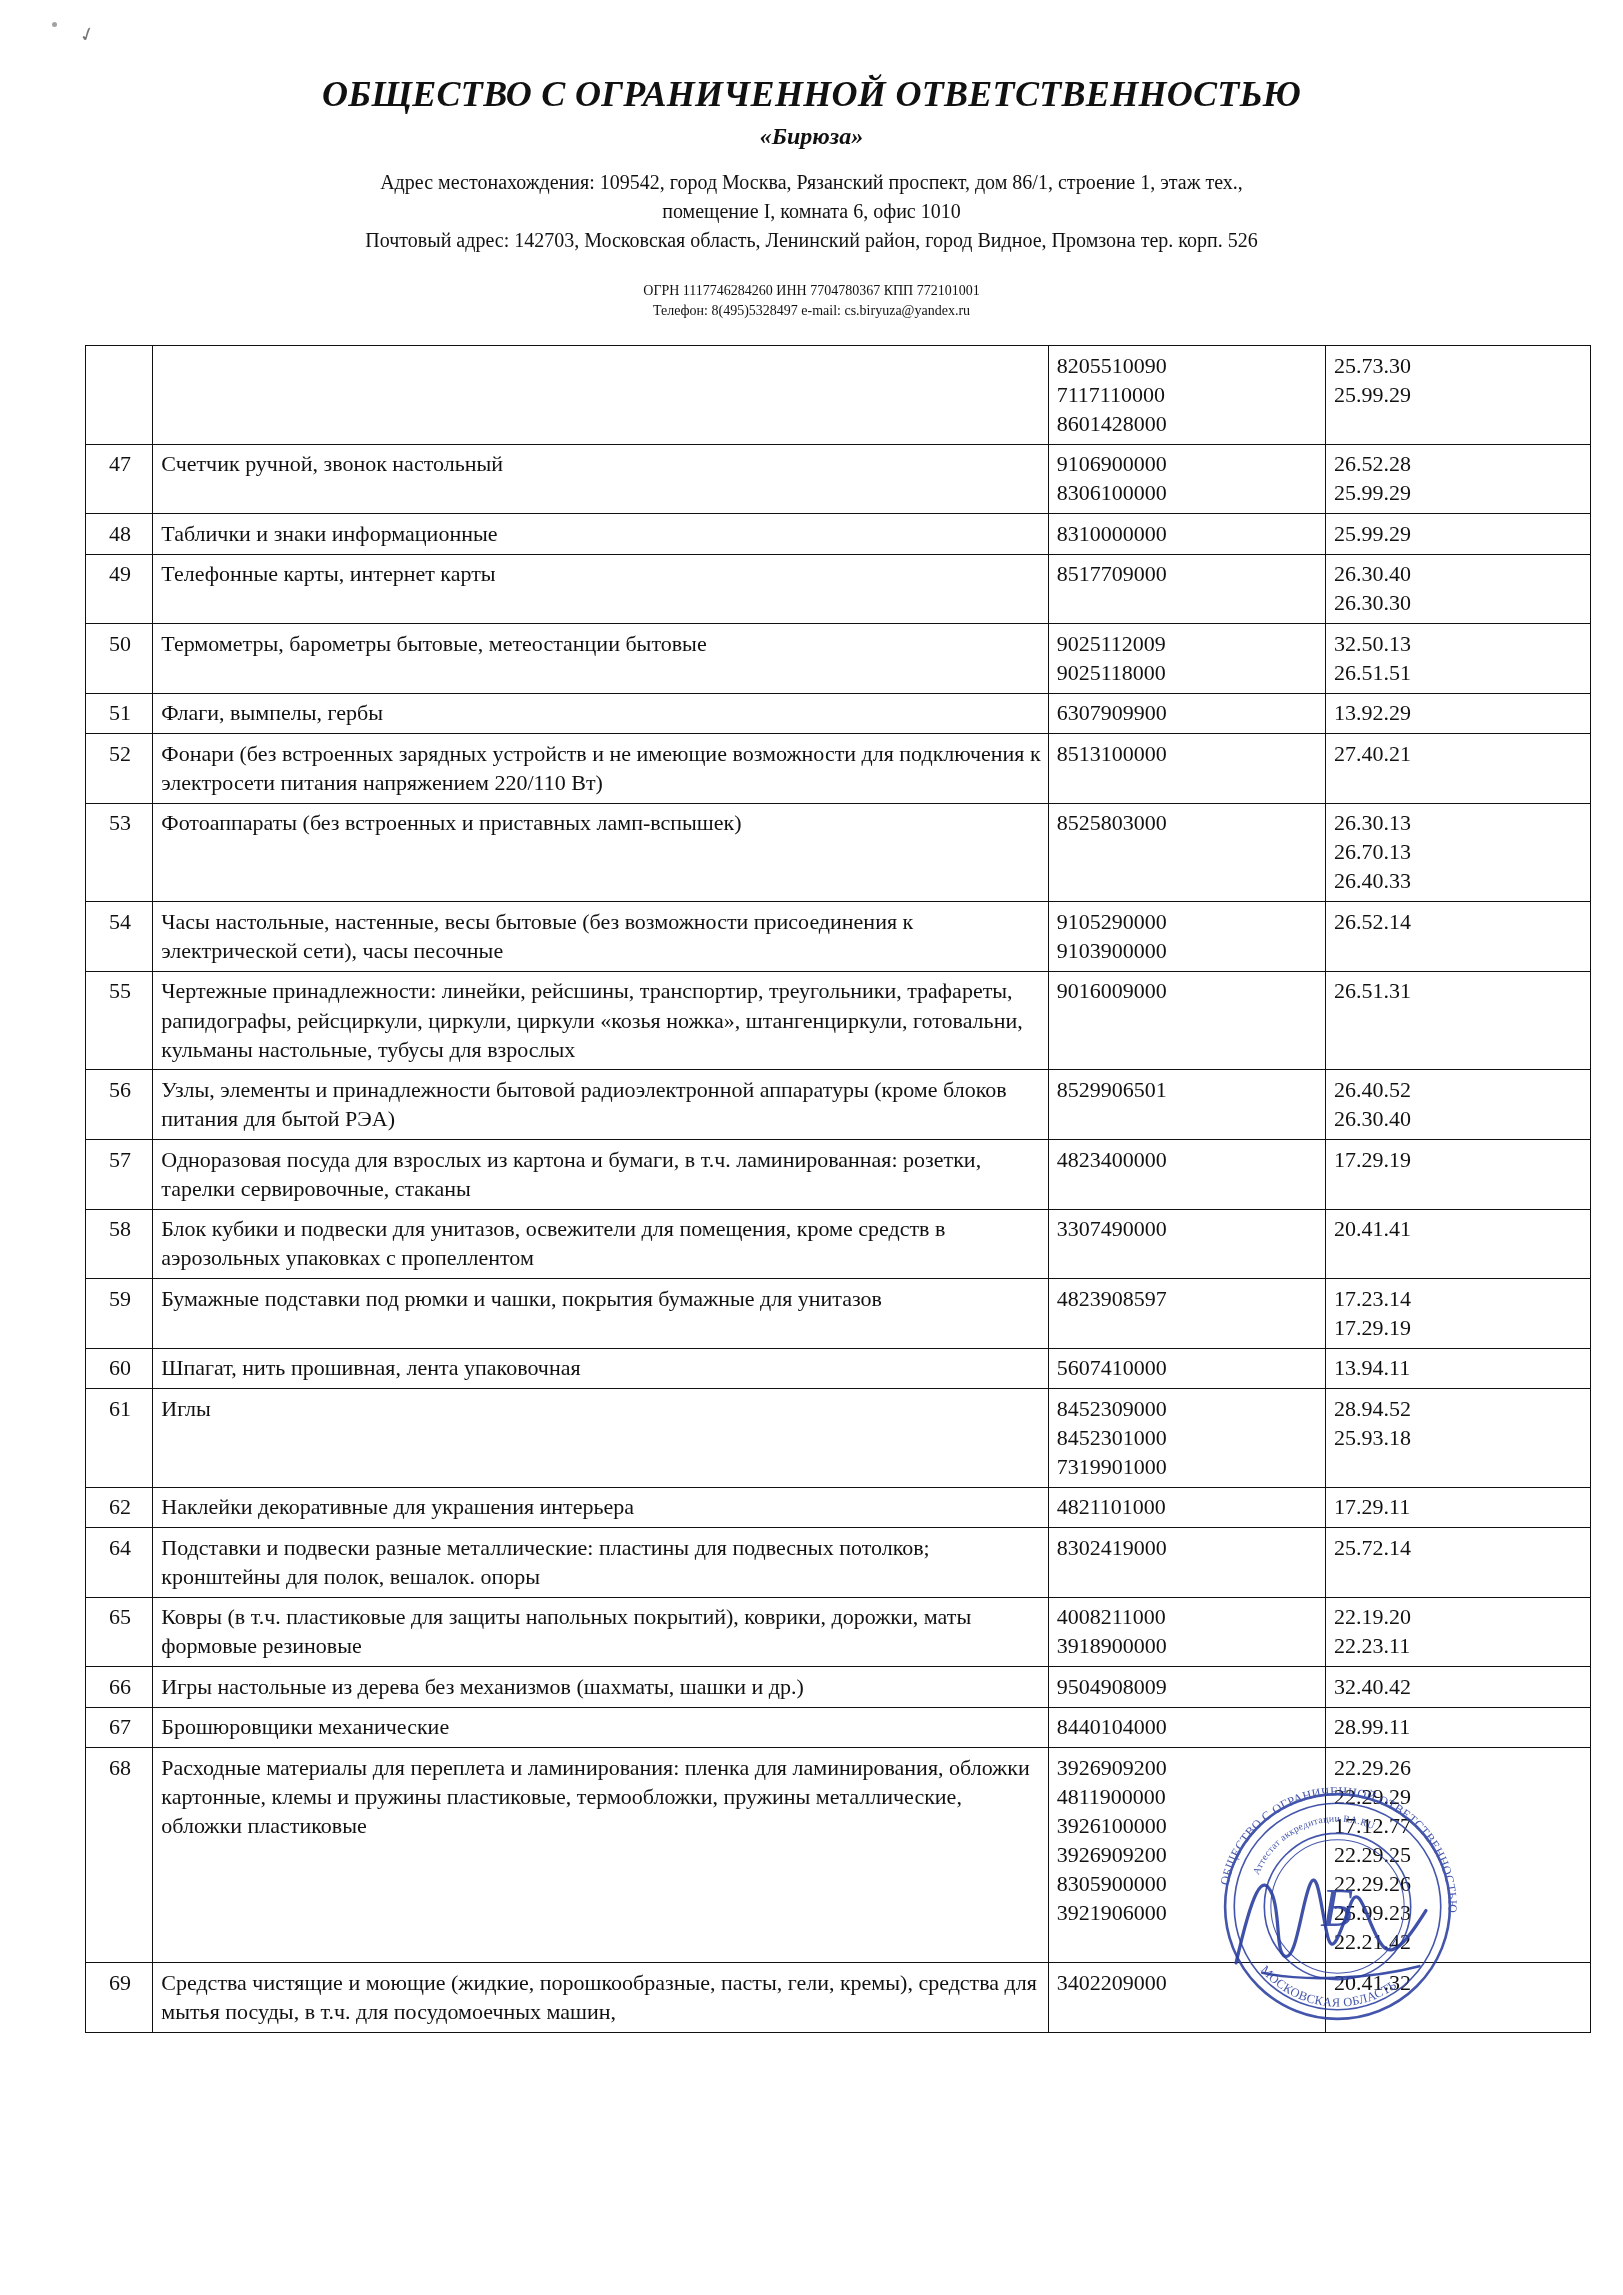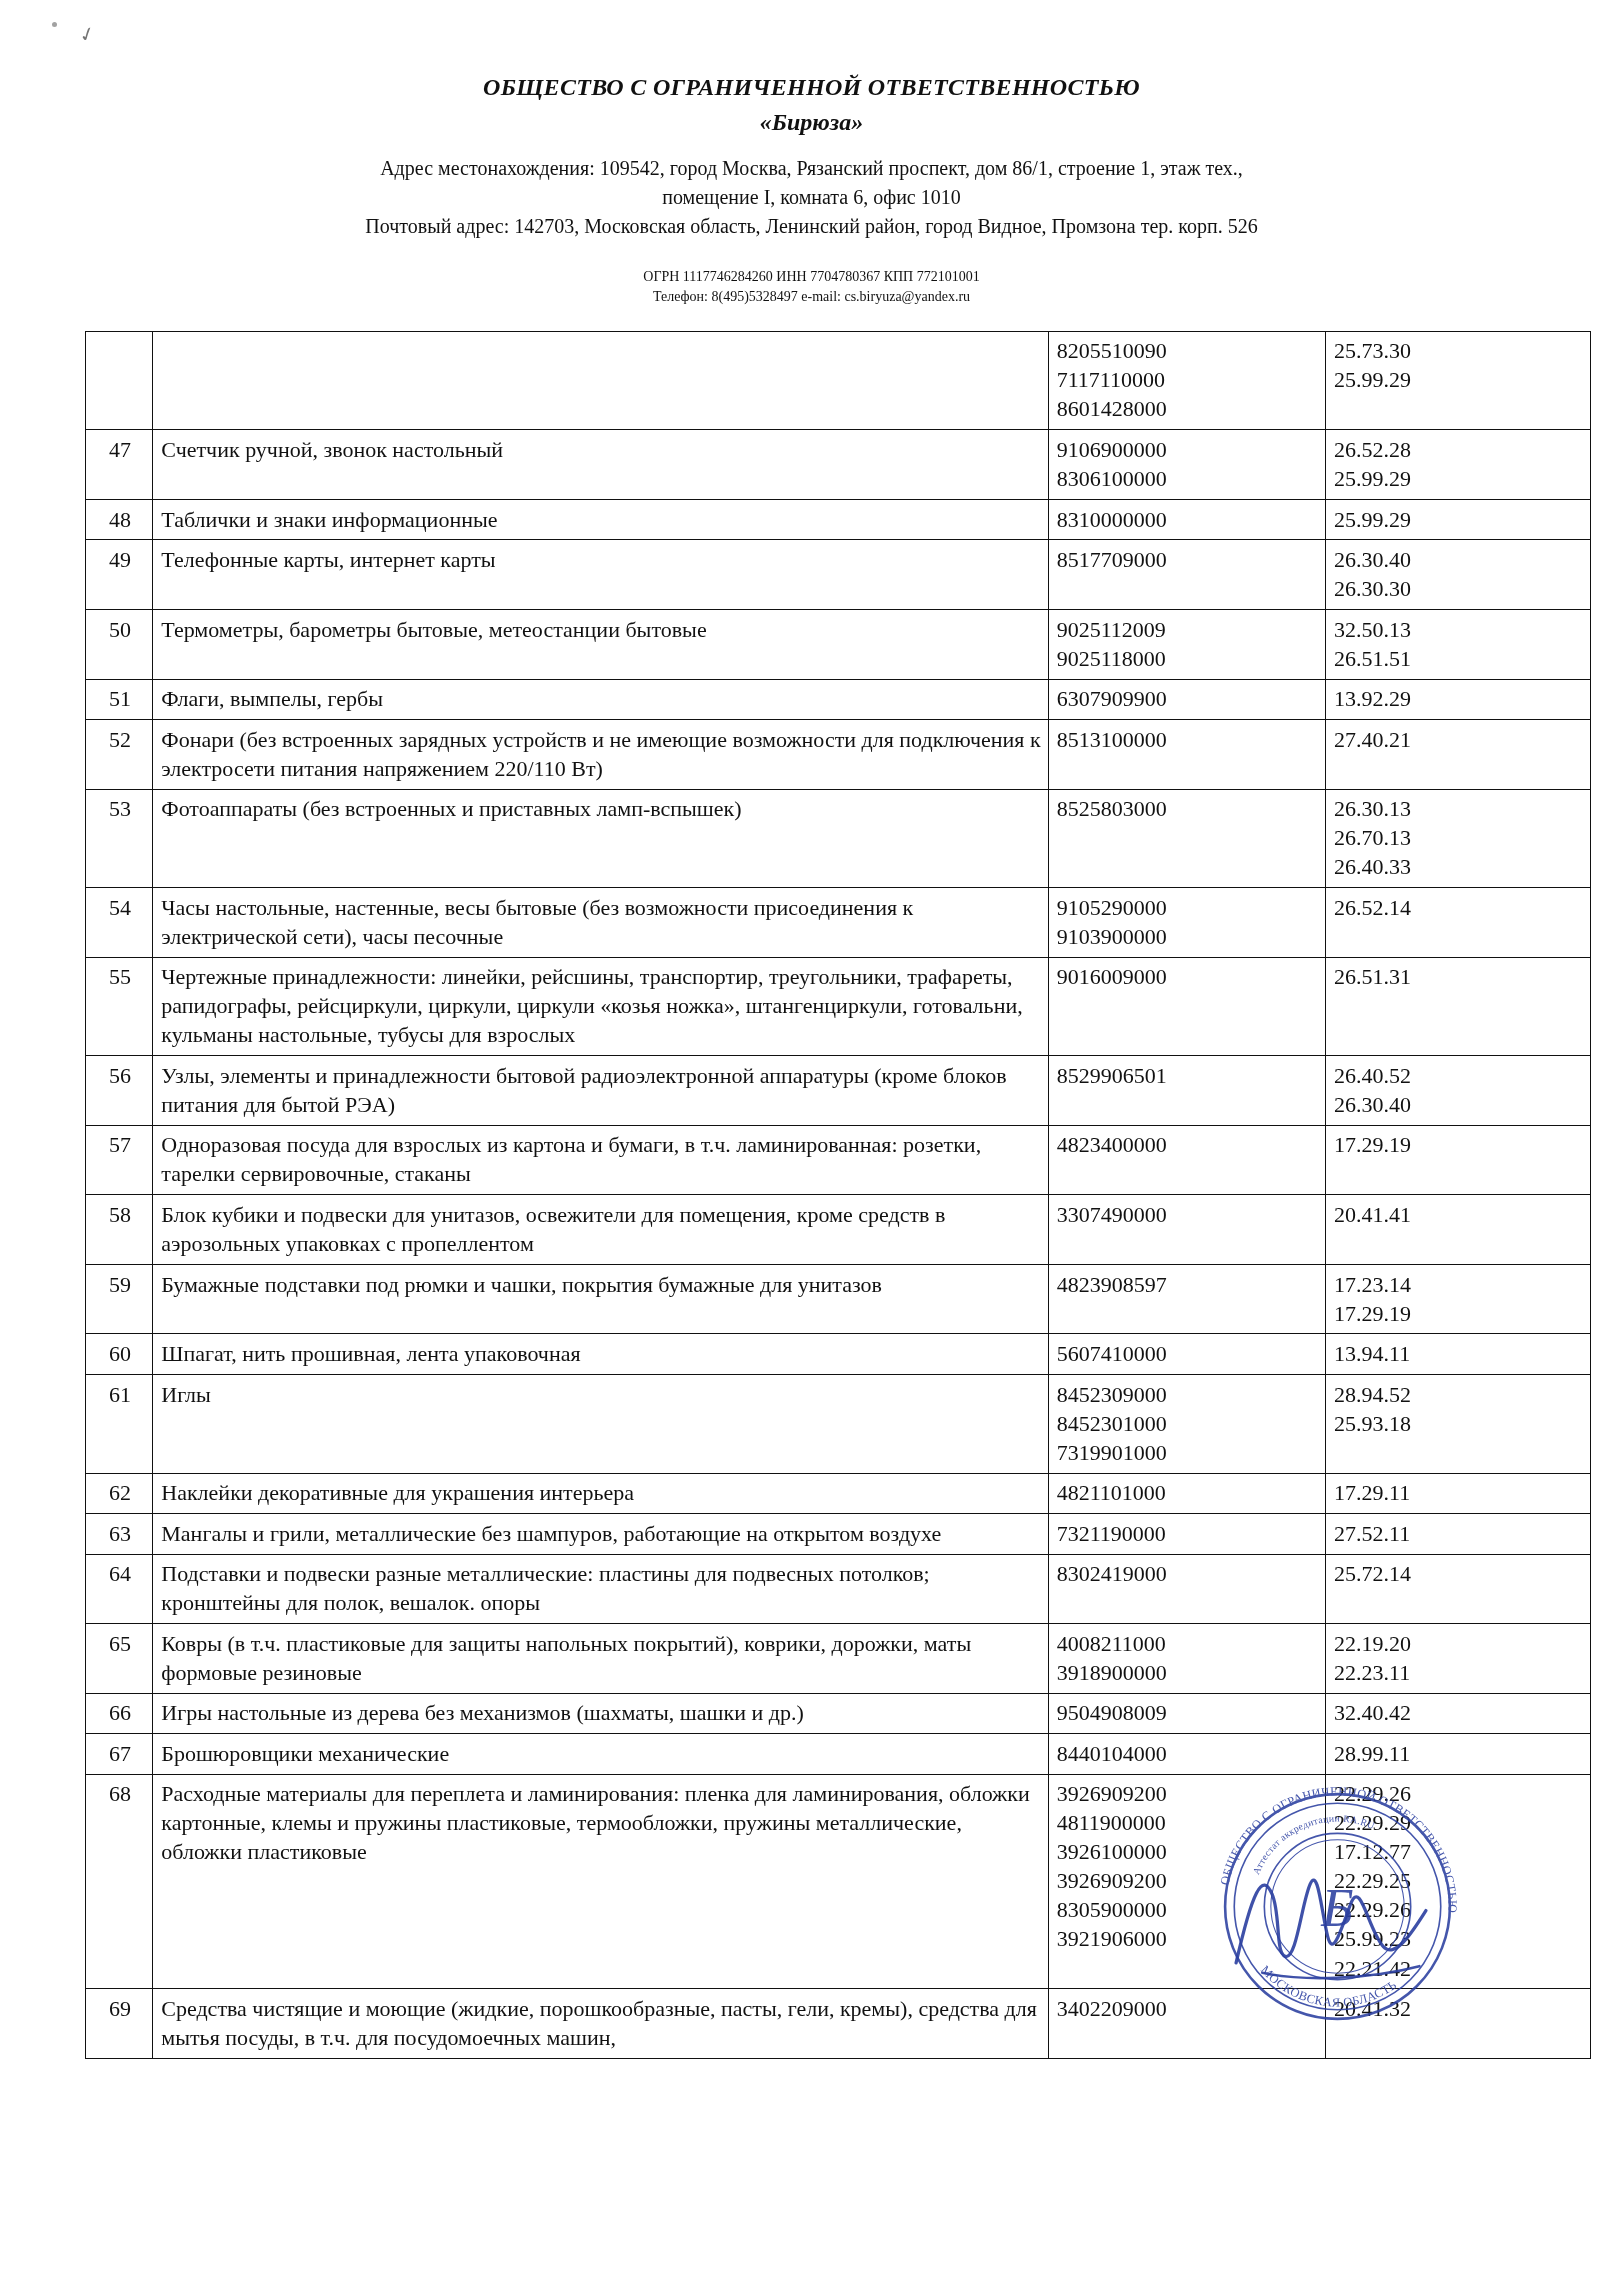--- a/index.html
+++ b/index.html
@@ -44,21 +44,21 @@
     border-radius: 50%;
     opacity: .55;
   }
   header.doc-head {
     text-align: center;
     padding-top: 73px;
   }
   .org-title {
     font-weight: bold;
     font-style: italic;
-    font-size: 24px;
+    font-size: 36px;
     letter-spacing: 0.3px;
     line-height: 1.18;
   }
   .org-name {
     font-weight: bold;
     font-style: italic;
     font-size: 24px;
     margin-top: 6.5px;
     line-height: 1.2;
   }
@@ -345,30 +345,20 @@
             </td>
           </tr>
           <tr>
             <td class="c-num">62</td>
             <td class="c-name">Наклейки декоративные для украшения интерьера</td>
             <td class="c-code codes">
               <span>4821101000</span>
             </td>
             <td class="c-okpd okpds">
               <span>17.29.11</span>
-            </td>
-          </tr>
-          <tr>
-            <td class="c-num">63</td>
-            <td class="c-name">Мангалы и грили, металлические без шампуров, работающие на открытом воздухе</td>
-            <td class="c-code codes">
-              <span>7321190000</span>
-            </td>
-            <td class="c-okpd okpds">
-              <span>27.52.11</span>
             </td>
           </tr>
           <tr>
             <td class="c-num">64</td>
             <td class="c-name">Подставки и подвески разные металлические: пластины для подвесных потолков; кронштейны для полок, вешалок. опоры</td>
             <td class="c-code codes">
               <span>8302419000</span>
             </td>
             <td class="c-okpd okpds">
               <span>25.72.14</span>

